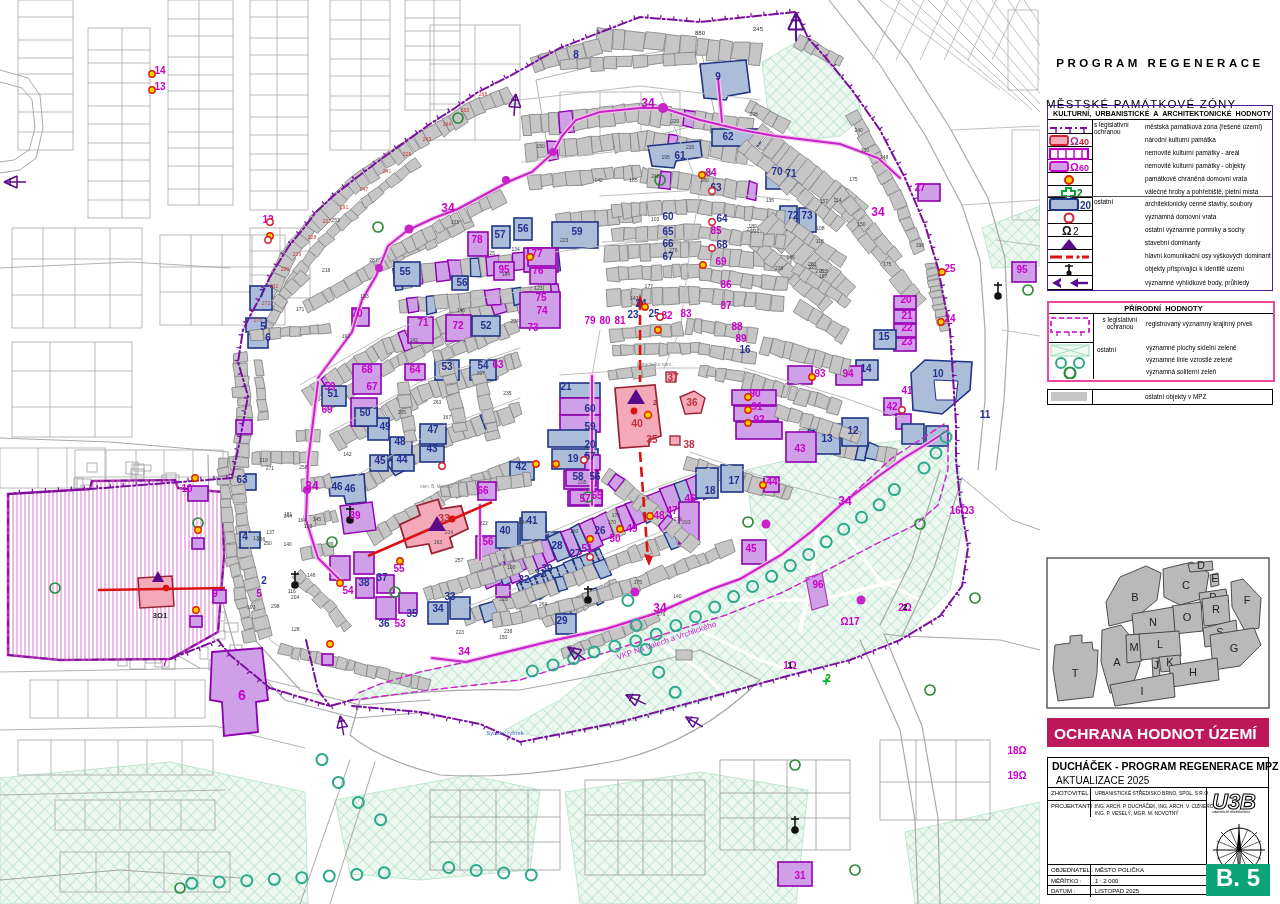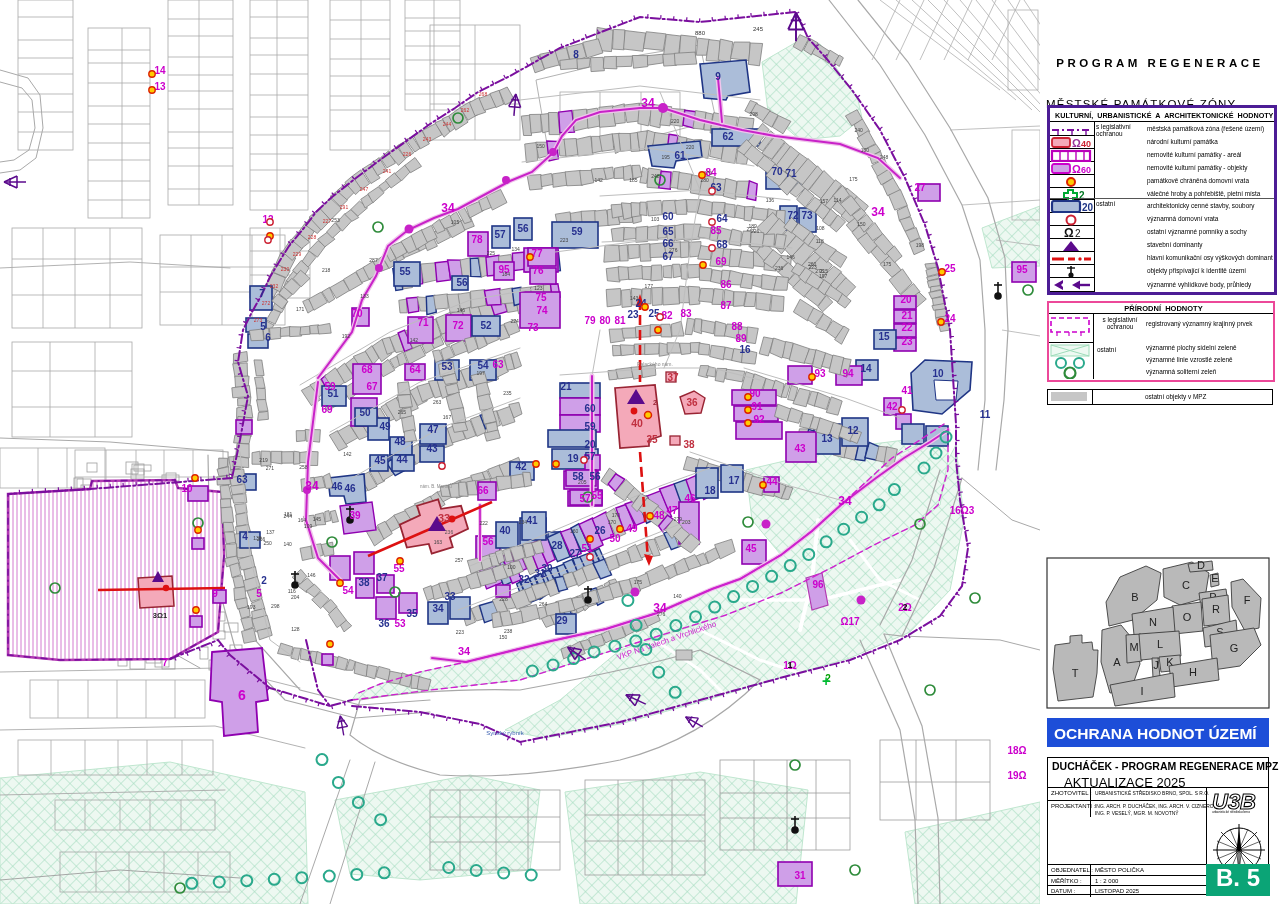--- a/index.html
+++ b/index.html
@@ -1906,21 +1906,21 @@
       <circle cx="660" cy="317" r="3.2" fill="#ffffff" stroke="#cc2233" stroke-width="1.4"></circle>
       <circle cx="584" cy="460" r="3.2" fill="#ffffff" stroke="#cc2233" stroke-width="1.4"></circle>
       <circle cx="902" cy="410" r="3.2" fill="#ffffff" stroke="#cc2233" stroke-width="1.4"></circle>
       <circle cx="268" cy="240" r="3.2" fill="#ffffff" stroke="#cc2233" stroke-width="1.4"></circle>
       <circle cx="442" cy="466" r="3.2" fill="#ffffff" stroke="#cc2233" stroke-width="1.4"></circle>
       <circle cx="590" cy="557" r="3.2" fill="#ffffff" stroke="#cc2233" stroke-width="1.4"></circle>
     </svg>
 <div style="position:absolute;left:1040px;top:0;width:240px;height:904px;background:#fff;">
       <div style="position:absolute;left:6px;top:57px;width:228px;text-align:center;font-weight:bold;font-size:11.5px;letter-spacing:3.5px;white-space:nowrap;">PROGRAM&nbsp;REGENERACE</div>
       <div style="position:absolute;left:6px;top:72px;width:228px;text-align:left;font-weight:normal;font-size:11.5px;letter-spacing:1.2px;white-space:nowrap;margin-top:26px;">MĚSTSKÉ PAMÁTKOVÉ ZÓNY</div>
-      <div style="position:absolute;left:7px;top:105px;width:224px;height:184px;border:3px solid #4c1d95;">
+      <div style="position:absolute;left:7px;top:105px;width:224px;height:184px;border:1px solid #4c1d95;">
         <div style="position:absolute;left:0;top:0;width:100%;height:14px;border-bottom:1px solid #000;font-size:7.2px;font-weight:bold;padding:3px 0 0 5px;box-sizing:border-box;white-space:nowrap;">KULTURNÍ,&nbsp; URBANISTICKÉ&nbsp; A&nbsp; ARCHITEKTONICKÉ&nbsp; HODNOTY</div>
         <div style="position:absolute;left:0;top:14px;width:100%;height:13px;">
           <div style="position:absolute;left:0;top:0;width:44px;height:13px;border-bottom:1px solid #000;border-right:1px solid #000;text-align:center;"><svg width="44" height="12">
               <line x1="2" y1="6" x2="42" y2="6" stroke="#7a0f9e" stroke-width="2" stroke-dasharray="7 3 2 3"></line>
               <line x1="8" y1="6" x2="8" y2="11" stroke="#7a0f9e" stroke-width="1.4"></line>
               <line x1="22" y1="6" x2="22" y2="11" stroke="#7a0f9e" stroke-width="1.4"></line>
               <line x1="36" y1="6" x2="36" y2="11" stroke="#7a0f9e" stroke-width="1.4"></line>
             </svg></div>
           <div style="position:absolute;left:46px;top:1px;width:46px;font-size:6.4px;line-height:7px;">s legislativní ochranou</div>
           <div style="position:absolute;left:97px;top:0;width:130px;height:13px;display:flex;align-items:center;font-size:6.4px;white-space:nowrap;">městská památková zóna (řešené území)</div>
@@ -2053,24 +2053,24 @@
         <div style="position:absolute;left:97px;top:53px;font-size:6.4px;white-space:nowrap;">významné linie vzrostlé zeleně</div>
         <div style="position:absolute;left:97px;top:65px;font-size:6.4px;white-space:nowrap;">významná soliterní zeleň</div>
       </div>
       <div style="position:absolute;left:7px;top:389px;width:224px;height:14px;border:1px solid #000;">
         <div style="position:absolute;left:0;top:0;width:44px;height:14px;border-right:1px solid #000;background:#fff;">
           <div style="margin:2px 3px;width:36px;height:9px;background:#c6c6c6;"></div>
         </div>
         <div style="position:absolute;left:97px;top:3px;font-size:6.4px;">ostatní objekty v MPZ</div>
       </div>
       <div></div>
-      <div style="position:absolute;left:7px;top:718px;width:222px;height:29px;background:#1d4ed8;color:#fff;font-weight:bold;font-size:15.5px;padding:7px 0 0 7px;box-sizing:border-box;white-space:nowrap;">OCHRANA HODNOT ÚZEMÍ</div>
+      <div style="position:absolute;left:7px;top:718px;width:222px;height:29px;background:#be185d;color:#fff;font-weight:bold;font-size:15.5px;padding:7px 0 0 7px;box-sizing:border-box;white-space:nowrap;">OCHRANA HODNOT ÚZEMÍ</div>
       <div style="position:absolute;left:7px;top:757px;width:222px;height:138px;border:1.3px solid #000;box-sizing:border-box;">
         <div style="position:absolute;left:4px;top:2px;font-weight:bold;font-size:10.5px;white-space:nowrap;">DUCHÁČEK - PROGRAM REGENERACE MPZ</div>
-        <div style="position:absolute;left:16px;top:17px;font-size:13px;">AKTUALIZACE 2025</div>
+        <div style="position:absolute;left:8px;top:17px;font-size:10px;">AKTUALIZACE 2025</div>
         <div style="position:absolute;left:0;top:29px;width:100%;height:1px;background:#000;"></div>
         <div style="position:absolute;left:0;top:29px;width:158px;height:13px;border-top:1px solid #000;">
           <div style="position:absolute;left:3px;top:2px;font-size:6px;">ZHOTOVITEL :</div>
           <div style="position:absolute;left:42px;top:0;width:1px;height:13px;background:#000;"></div>
           <div style="position:absolute;left:47px;top:2px;font-size:6px;white-space:nowrap;"><span style="font-size:4.9px">URBANISTICKÉ STŘEDISKO BRNO, SPOL. S R.O.</span></div>
         </div>
         <div style="position:absolute;left:0;top:42px;width:158px;height:16px;border-top:1px solid #000;">
           <div style="position:absolute;left:3px;top:2px;font-size:6px;">PROJEKTANTI :</div>
           <div style="position:absolute;left:42px;top:0;width:1px;height:16px;background:#000;"></div>
           <div style="position:absolute;left:47px;top:2px;font-size:6px;white-space:nowrap;"><span style="font-size:4.9px">ING. ARCH. P. DUCHÁČEK, ING. ARCH. V. CIZNEROVÁ,</span></div>

